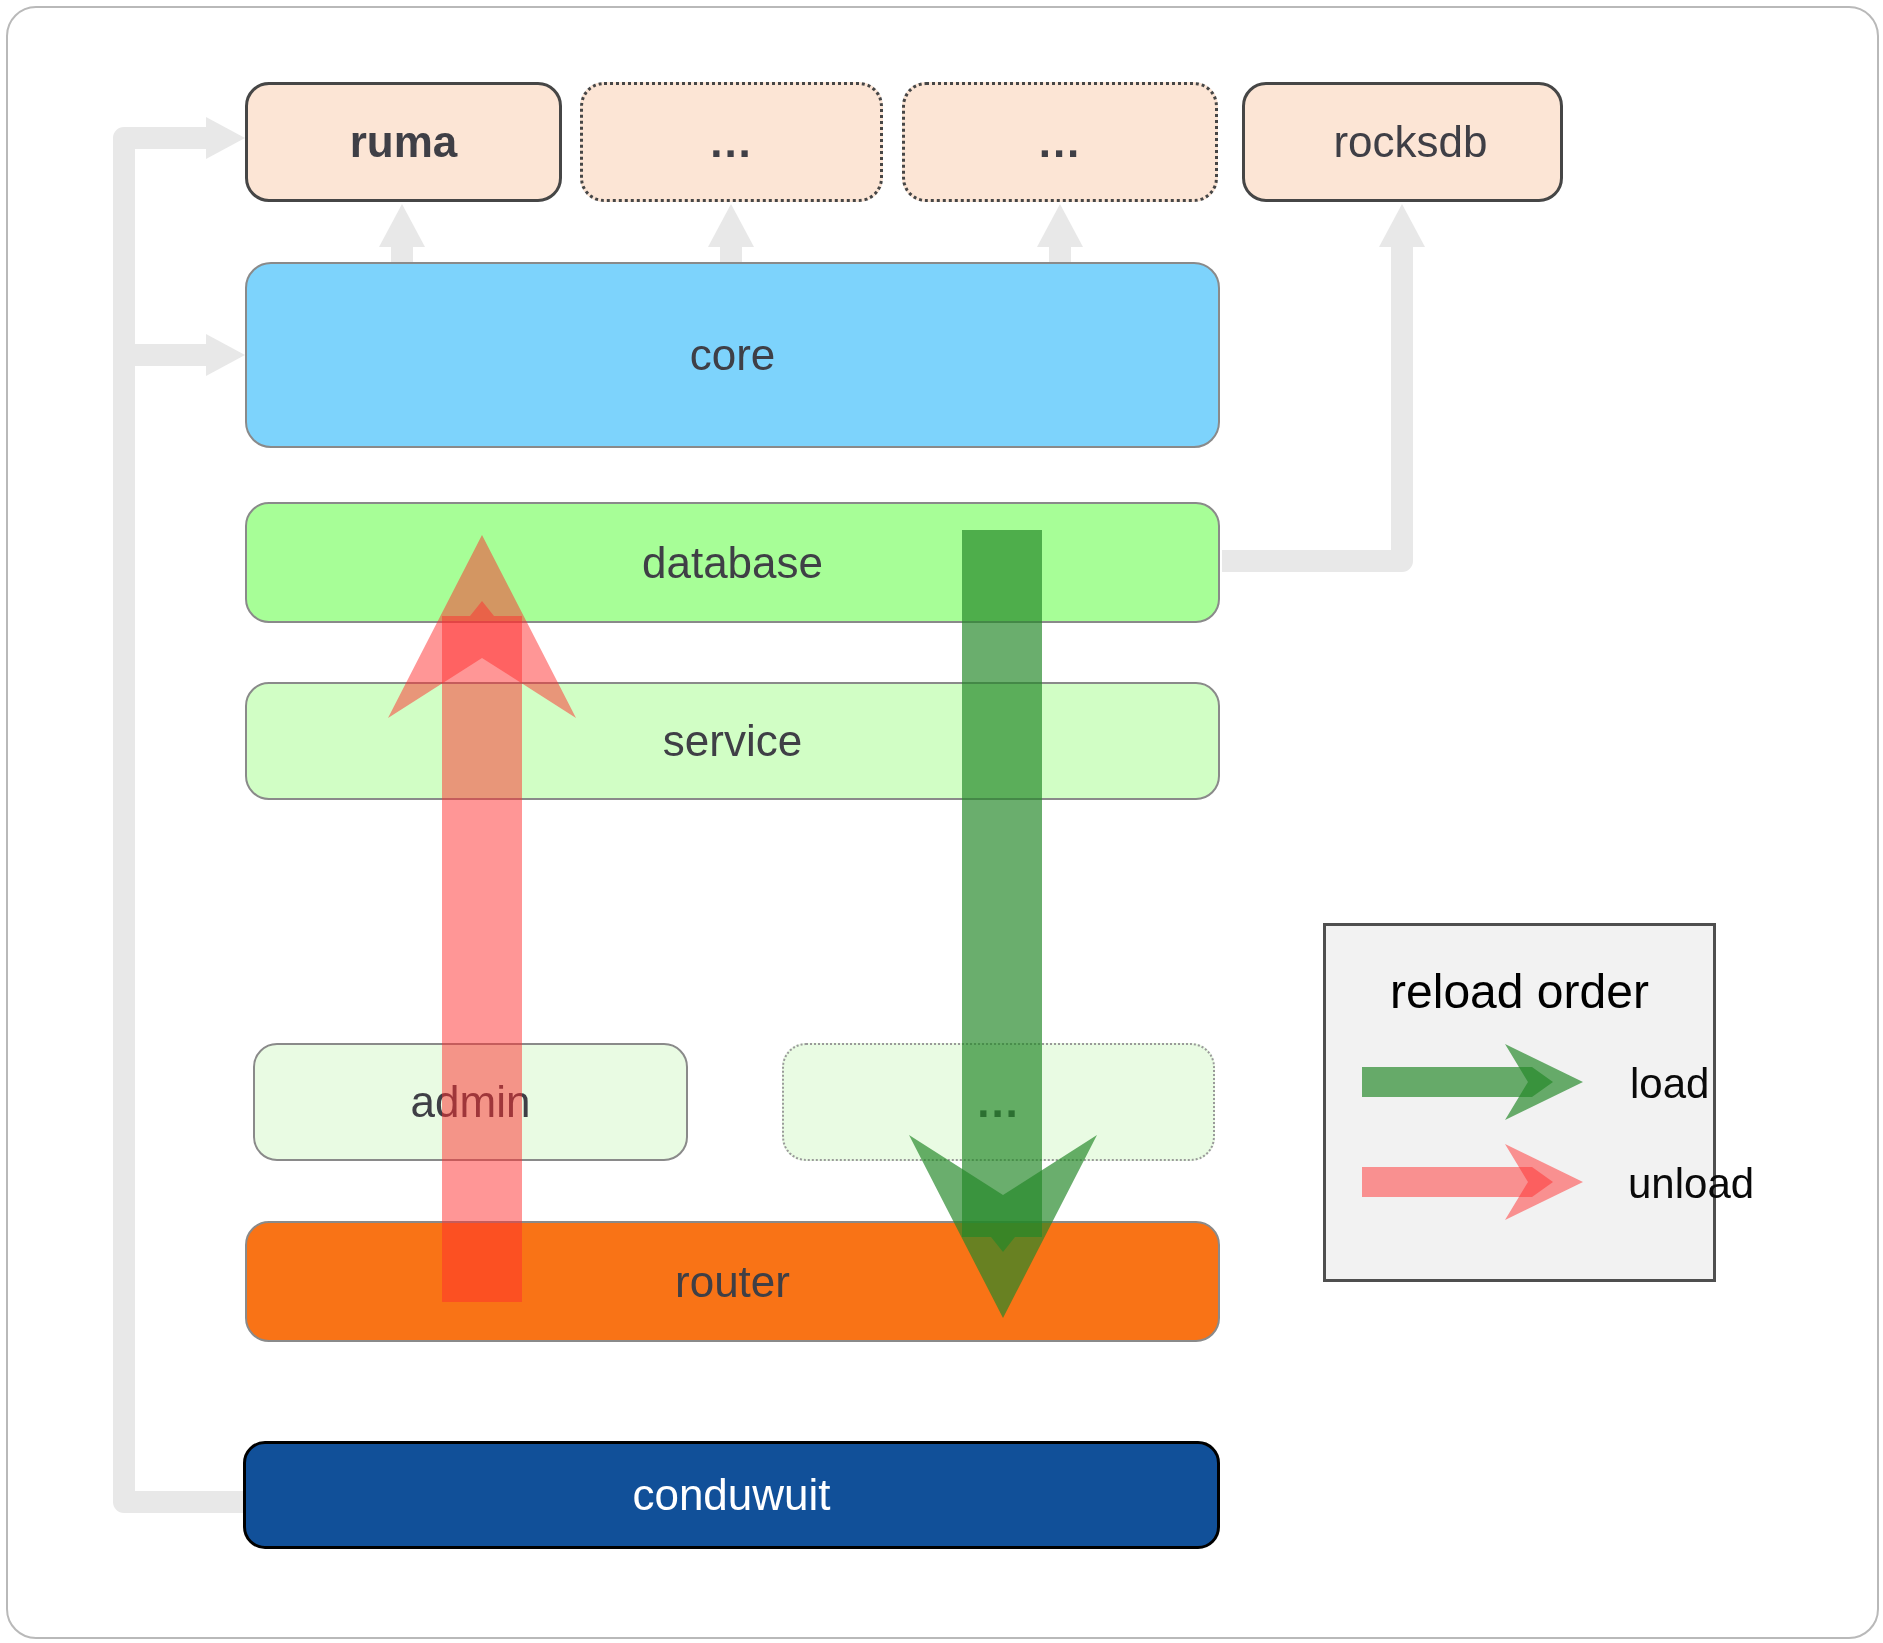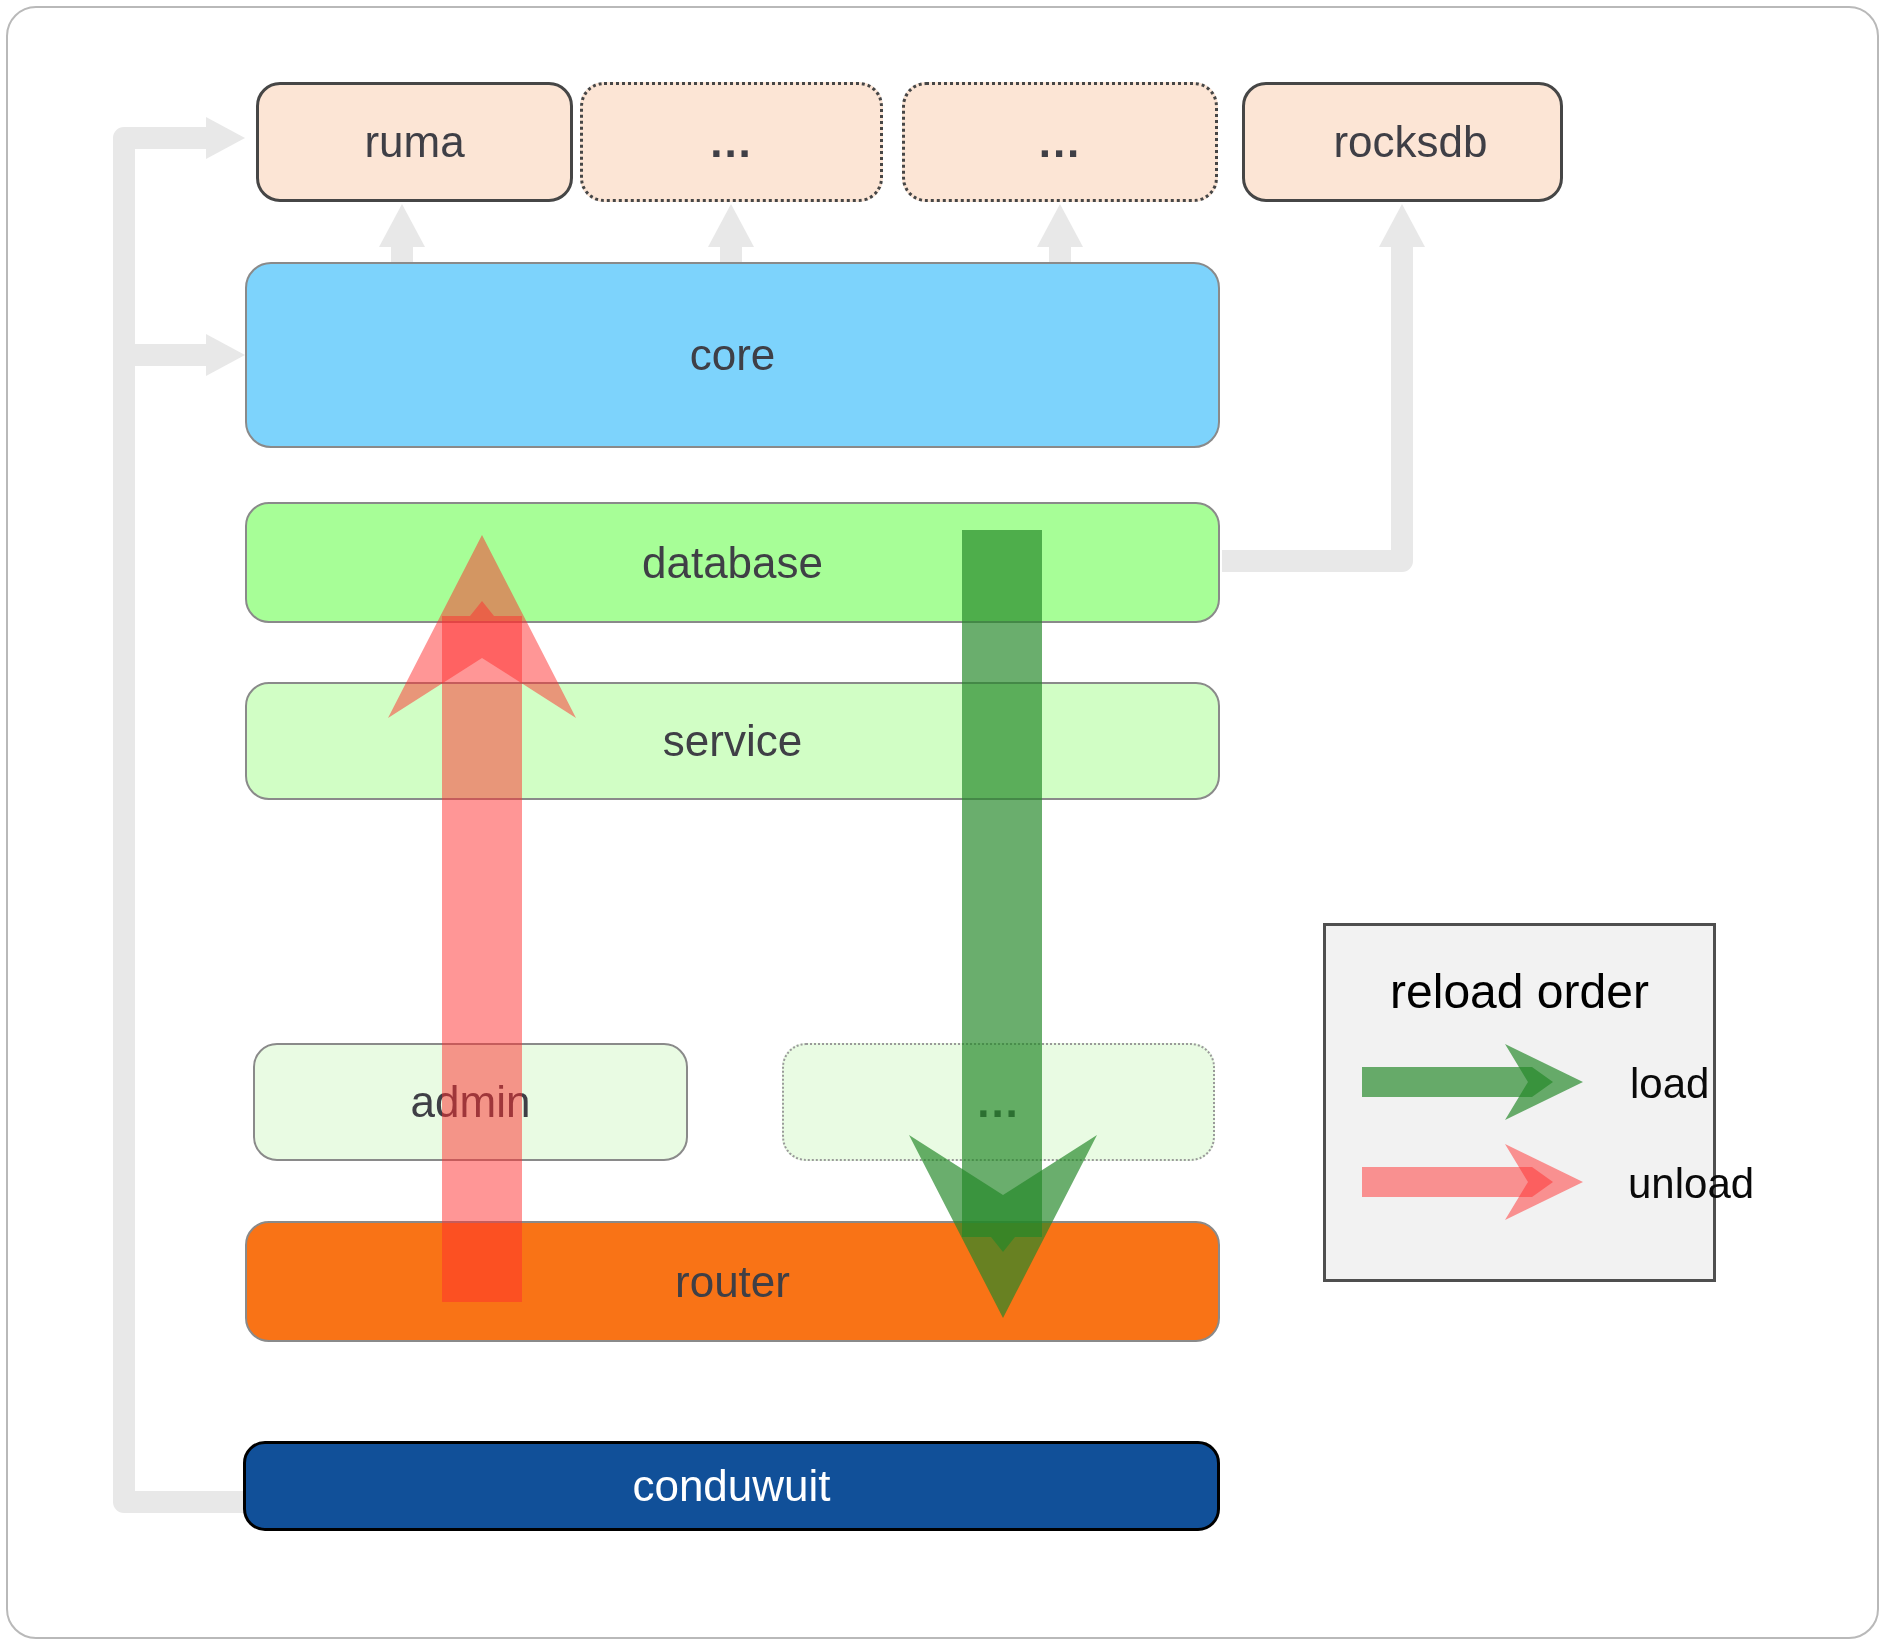--- a/index.html
+++ b/index.html
@@ -4,33 +4,33 @@
 <style>
   html,body{margin:0;padding:0;background:#ffffff;}
   #page{position:relative;width:1883px;height:1643px;background:#ffffff;overflow:hidden;
         font-family:"Liberation Sans","DejaVu Sans",sans-serif;}
   #frame{position:absolute;left:6px;top:6px;width:1869px;height:1629px;
          border:2px solid #b9b9b9;border-radius:30px;}
   .box{position:absolute;box-sizing:border-box;display:flex;align-items:center;justify-content:center;
        border-radius:24px;font-size:44px;color:#3f3f46;z-index:2;}
   .ellipsis{font-weight:700;letter-spacing:2px;}
   
-  #box-ruma     {left:256px;top:82px;width:317px;height:120px;background:#fce5d5;border:3px solid #464646;}
+  #box-ruma     {left:245px;top:82px;width:317px;height:120px;background:#fce5d5;border:3px solid #464646;font-weight:bold;}
   #box-ellipsis1{left:580px;top:82px;width:303px;height:120px;background:#fce5d5;border:3px dotted #464646;}
   #box-ellipsis2{left:902px;top:82px;width:316px;height:120px;background:#fce5d5;border:3px dotted #464646;}
   #box-rocksdb  {left:1242px;top:82px;width:321px;height:120px;background:#fce5d5;border:3px solid #464646;padding-left:16px;}
   
   #box-core     {left:245px;top:262px;width:975px;height:186px;background:#7dd3fc;border:2px solid #8a8a8a;border-radius:26px;}
   #box-database {left:245px;top:502px;width:975px;height:121px;background:#a7fe97;border:2px solid #8a8a8a;}
   #box-service  {left:245px;top:682px;width:975px;height:118px;background:#d1fec5;border:2px solid #8a8a8a;}
   #box-api      {left:245px;top:862px;width:975px;height:118px;background:#ddfbd3;border:2px solid #8a8a8a;}
   #box-admin    {left:245px;top:1043px;width:435px;height:118px;background:#e9fbe3;border:2px solid #8a8a8a;margin-left:8px;}
   #box-ellipsis3{left:782px;top:1043px;width:433px;height:118px;background:#e9fbe3;border:2.5px dotted #9a9a9a;}
   #box-router   {left:245px;top:1221px;width:975px;height:121px;background:#f97316;border:2px solid #8a8a8a;}
-  #box-conduwuit{left:243px;top:1441px;width:977px;height:90px;background:#115099;border:3px solid #000000;
+  #box-conduwuit{left:243px;top:1441px;width:977px;height:108px;background:#115099;border:3px solid #000000;
                  color:#ffffff;border-radius:22px;}
   
   #legend{position:absolute;left:1323px;top:923px;width:393px;height:359px;box-sizing:border-box;
           background:#f2f2f2;border:3px solid #4f4f4f;z-index:1;}
   #legend-title{position:absolute;left:0;top:38px;width:100%;text-align:center;
                 font-size:48px;color:#000000;}
   .legend-label{position:absolute;font-size:42px;color:#0a0a0a;}
   #legend-load-label{left:304px;top:134px;}
   #legend-unload-label{left:302px;top:234px;}
   

